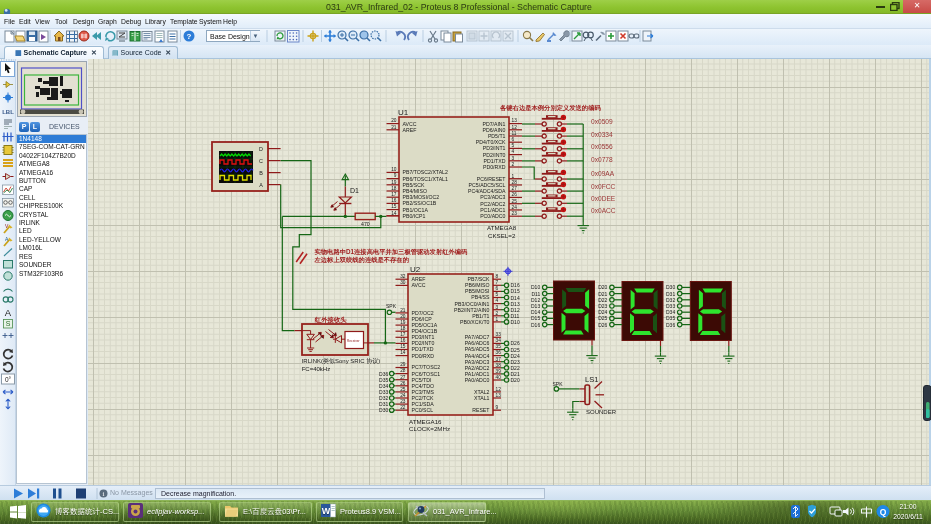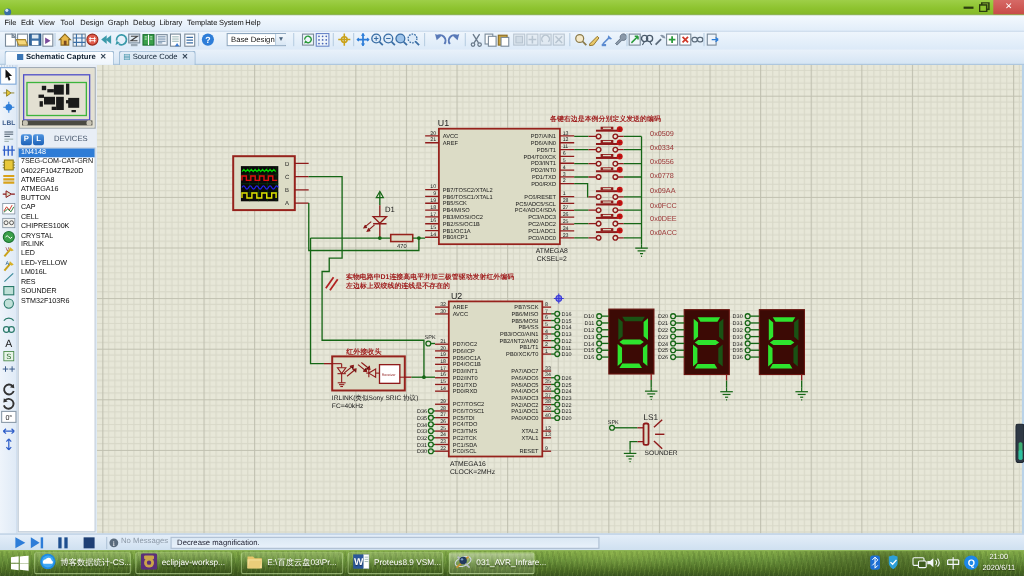--- a/index.html
+++ b/index.html
@@ -48,20 +48,21 @@
 </style>
 </head>
 <body>
 <div id="page">
 
   <div id="titlebar" class="abs">
     <div class="abs" style="left:3px;top:2px;width:9px;height:9px;"><svg width="9" height="9">
           <circle cx="4" cy="5" r="3.2" fill="#3a6ea5"></circle>
           <circle cx="3.2" cy="3.4" r="1.4" fill="#cfe3f5"></circle>
         </svg></div>
+    <div id="titletext" class="abs">031_AVR_Infrared_02 - Proteus 8 Professional - Schematic Capture</div>
     <div class="abs" style="left:876px;top:5.5px;width:9px;height:2px;background:#2c3c10;"></div>
     <svg class="abs" style="left:890px;top:2px;" width="10" height="9" viewBox="0 0 10 9">
         <rect x="2.5" y="0.5" width="6.5" height="6" fill="none" stroke="#2c3c10" stroke-width="1.4"></rect>
         <rect x="0.5" y="2.5" width="6.5" height="6" fill="#8ec430" stroke="#2c3c10" stroke-width="1.4"></rect>
       </svg>
     <div class="abs" style="left:903px;top:0;width:28px;height:13px;background:linear-gradient(#d66a66,#c84b47);color:#fff;font-size:8px;text-align:center;line-height:12px;">✕</div>
   </div>
 
   <div id="menubar" class="abs">
     <span class="menuitem" style="left:4px;">File</span>
@@ -1004,21 +1005,21 @@
       <polygon points="0,7.6 7,7.6 7,13.4 0,12.5" fill="#fff"></polygon>
       <polygon points="8,7.6 16,7.6 16,14.2 8,13.3" fill="#fff" transform="translate(0,-0.4)"></polygon>
     </svg>
     <div class="tkb" style="left:31px;width:88px;">
       <span class="ticon"><svg width="15" height="15" viewBox="0 0 15 15">
             <circle cx="7.5" cy="7.5" r="7" fill="#1e8ae0"></circle>
             <circle cx="7.5" cy="7.5" r="5.4" fill="#3fa8f5"></circle>
             <path d="M3.5 9.5 a2.5 2.5 0 0 1 2-4 a3 3 0 0 1 5.5 1 a2 2 0 0 1 0.5 3 z" fill="#fff"></path>
           </svg></span>博客数据统计-CS...
     </div>
-    <div class="tkb" style="left:123px;width:88px;">
+    <div class="tkb" style="left:123px;width:88px;font-style:italic;">
       <span class="ticon"><svg width="15" height="15" viewBox="0 0 15 15">
             <rect width="15" height="15" rx="2" fill="#5a2f7a"></rect>
             <circle cx="7.5" cy="8.5" r="4.5" fill="#caa54a"></circle>
             <circle cx="7.5" cy="8.5" r="2" fill="#5a2f7a"></circle>
             <rect x="3" y="2" width="9" height="3.5" fill="#caa54a" rx="1"></rect>
           </svg></span>eclipjav-worksp...
     </div>
     <div class="tkb" style="left:219px;width:93px;">
       <span class="ticon"><svg width="15" height="15" viewBox="0 0 15 15">
             <path d="M1 3 l5 0 1.5 1.5 6.5 0 0 9 -13 0 z" fill="#e8c56a"></path>

